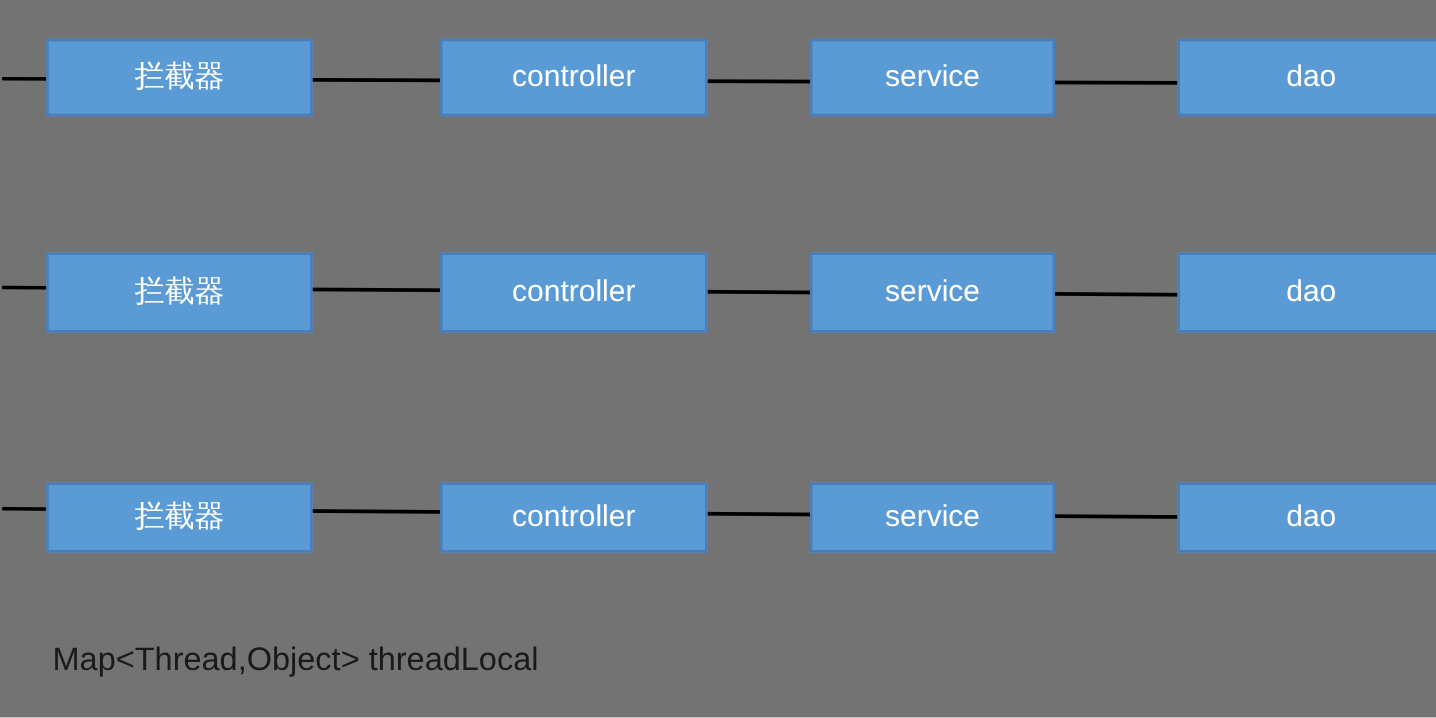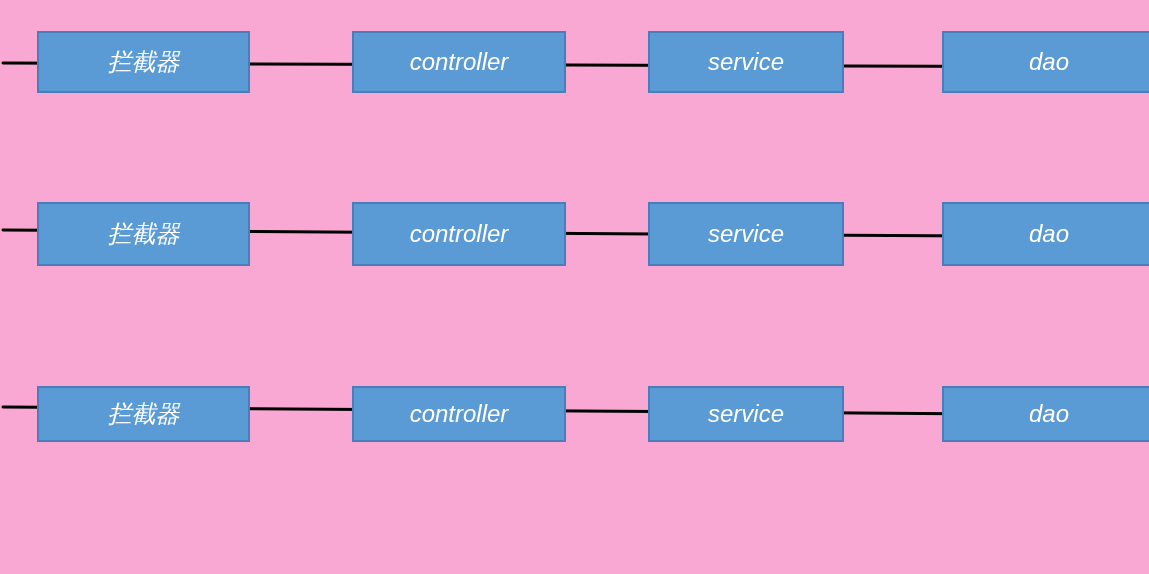--- a/index.html
+++ b/index.html
@@ -5,23 +5,22 @@
   html, body {
     margin: 0;
     padding: 0;
     background: #ffffff;
     font-family: "Liberation Sans", sans-serif;
   }
   .canvas {
     position: relative;
     width: 1149px;
     height: 574px;
-    background: #f9a8d4;
+    background: #737373;
     overflow: hidden;
-    font-style: italic;
   }
   .flow-svg {
     position: absolute;
     left: 0;
     top: 0;
     width: 1149px;
     height: 574px;
     pointer-events: none;
   }
   .box {
@@ -86,14 +85,15 @@
   <div class="box r2 c1">拦截器</div>
   <div class="box r2 c2">controller</div>
   <div class="box r2 c3">service</div>
   <div class="box r2 c4">dao</div>
 
   <div class="box r3 c1">拦截器</div>
   <div class="box r3 c2">controller</div>
   <div class="box r3 c3">service</div>
   <div class="box r3 c4">dao</div>
 
+  <div class="bottom-label">Map&lt;Thread,Object&gt; threadLocal</div>
 
 </div>
 
 </body></html>

